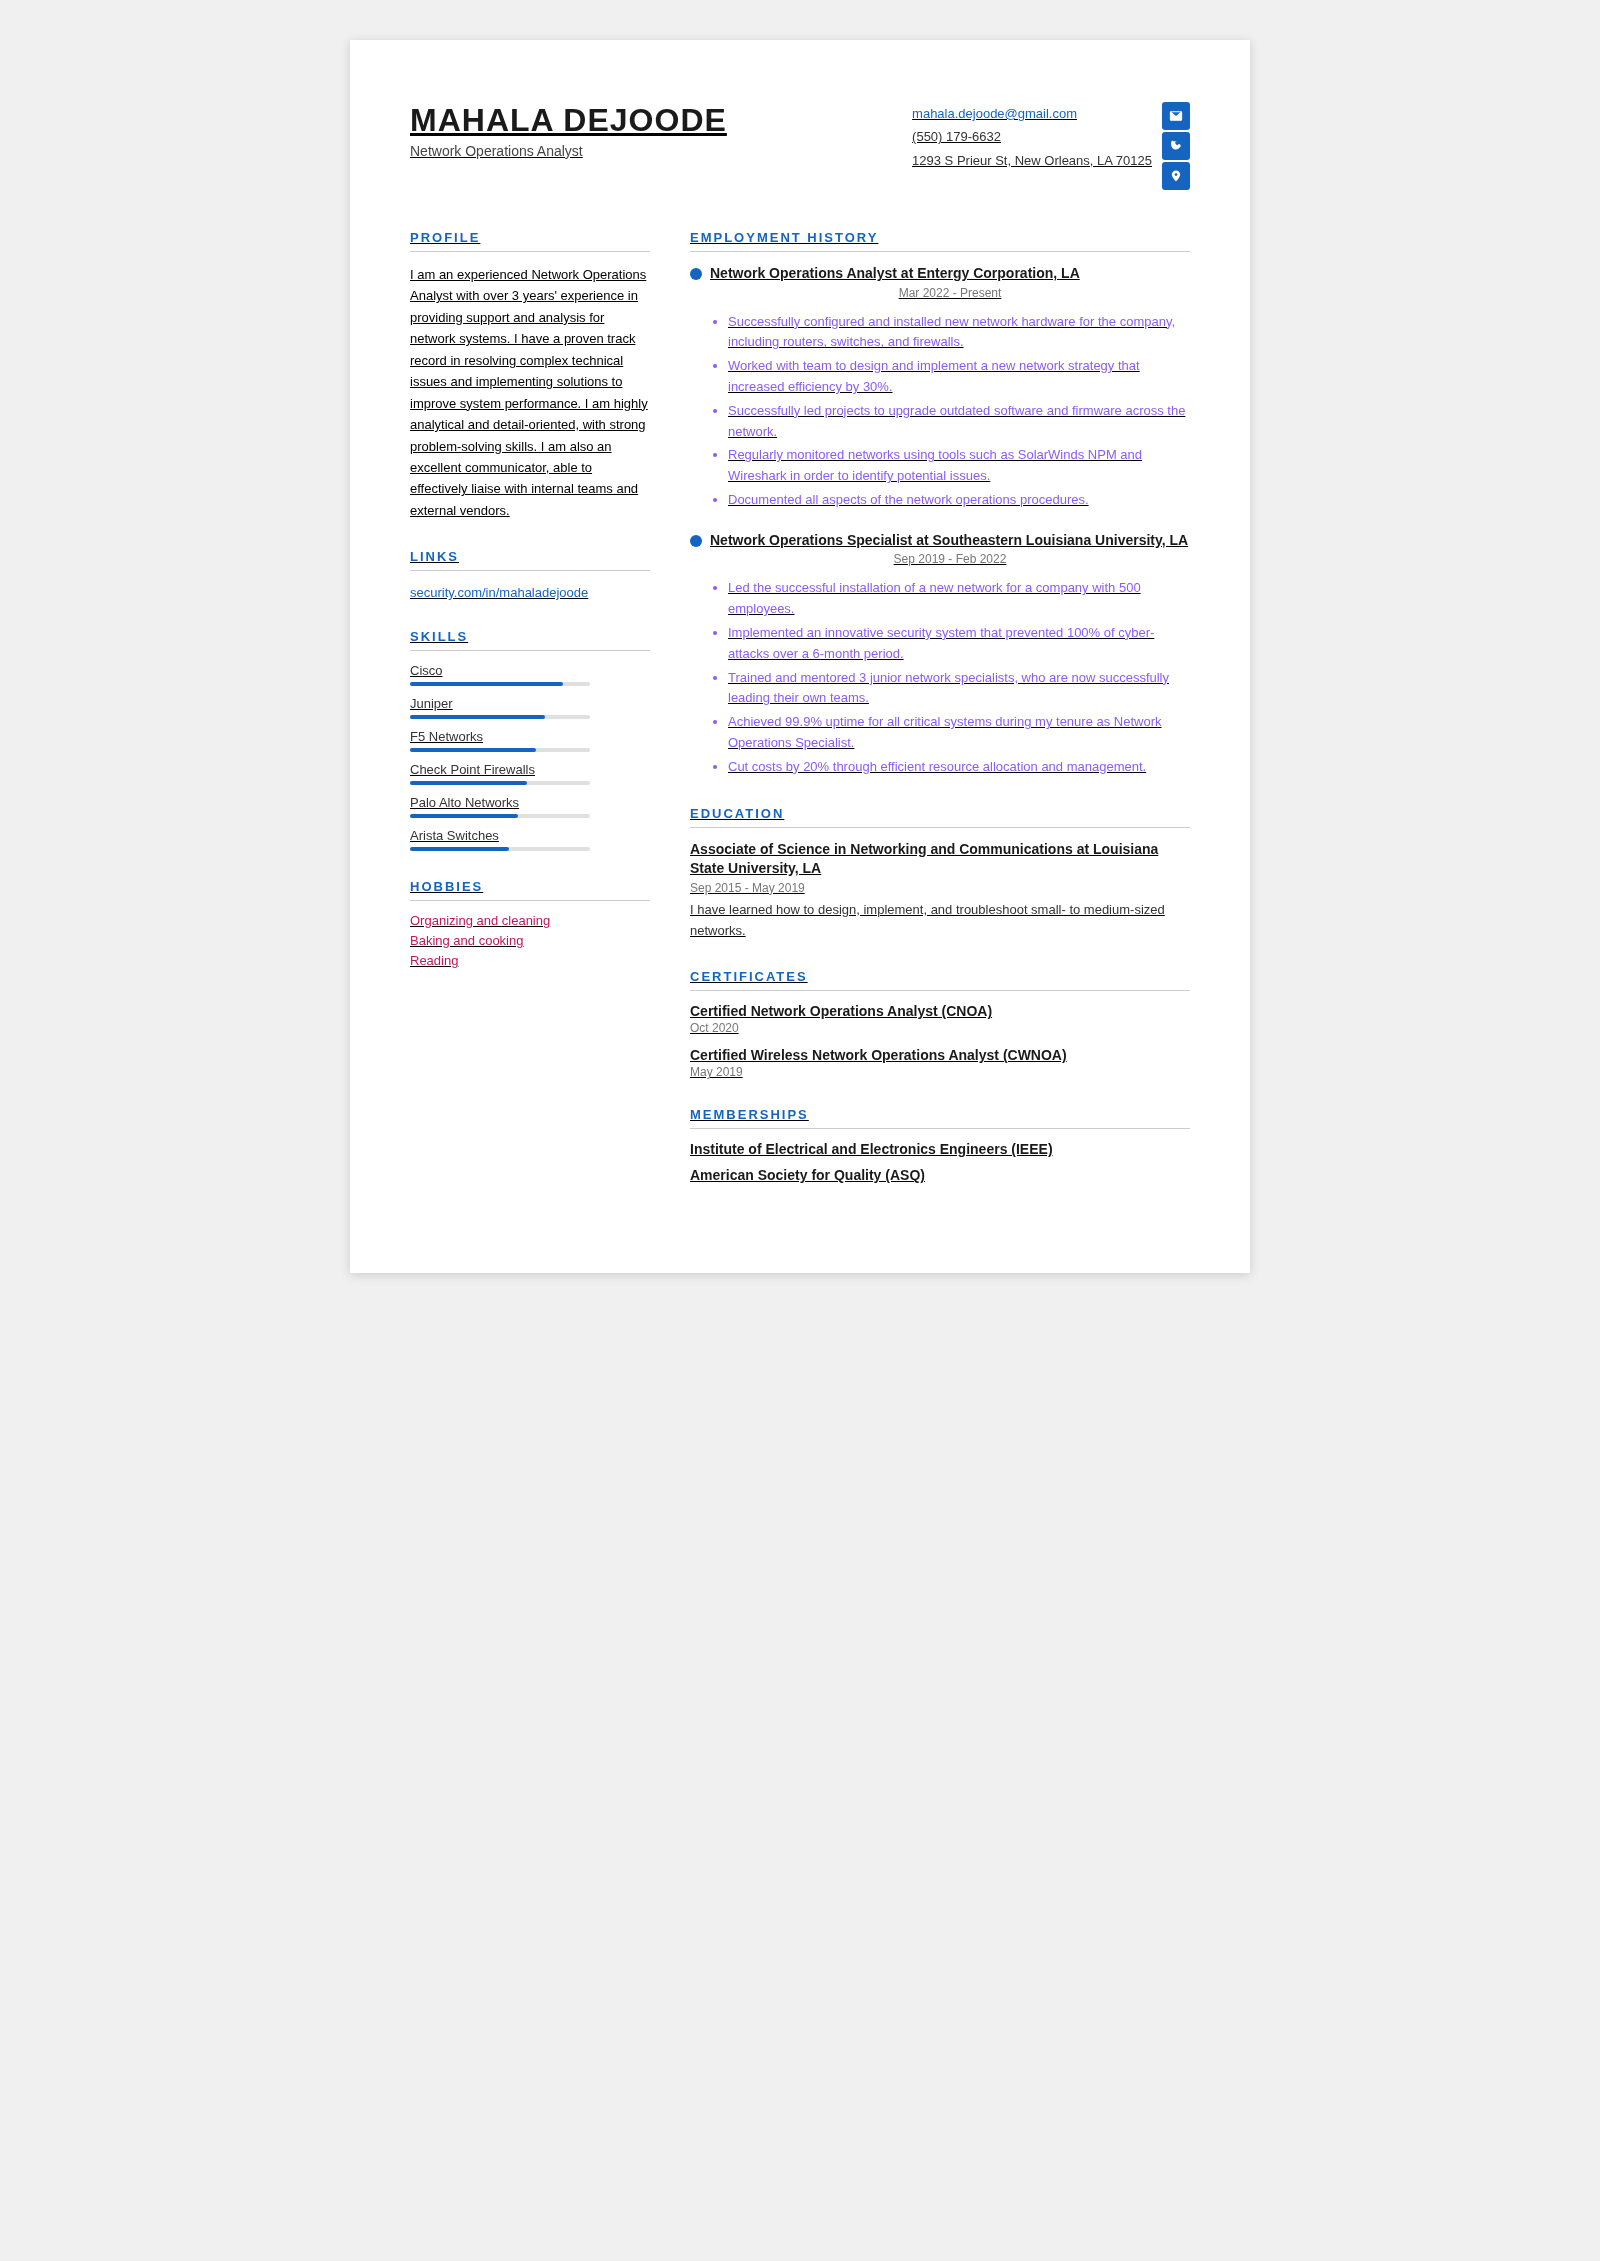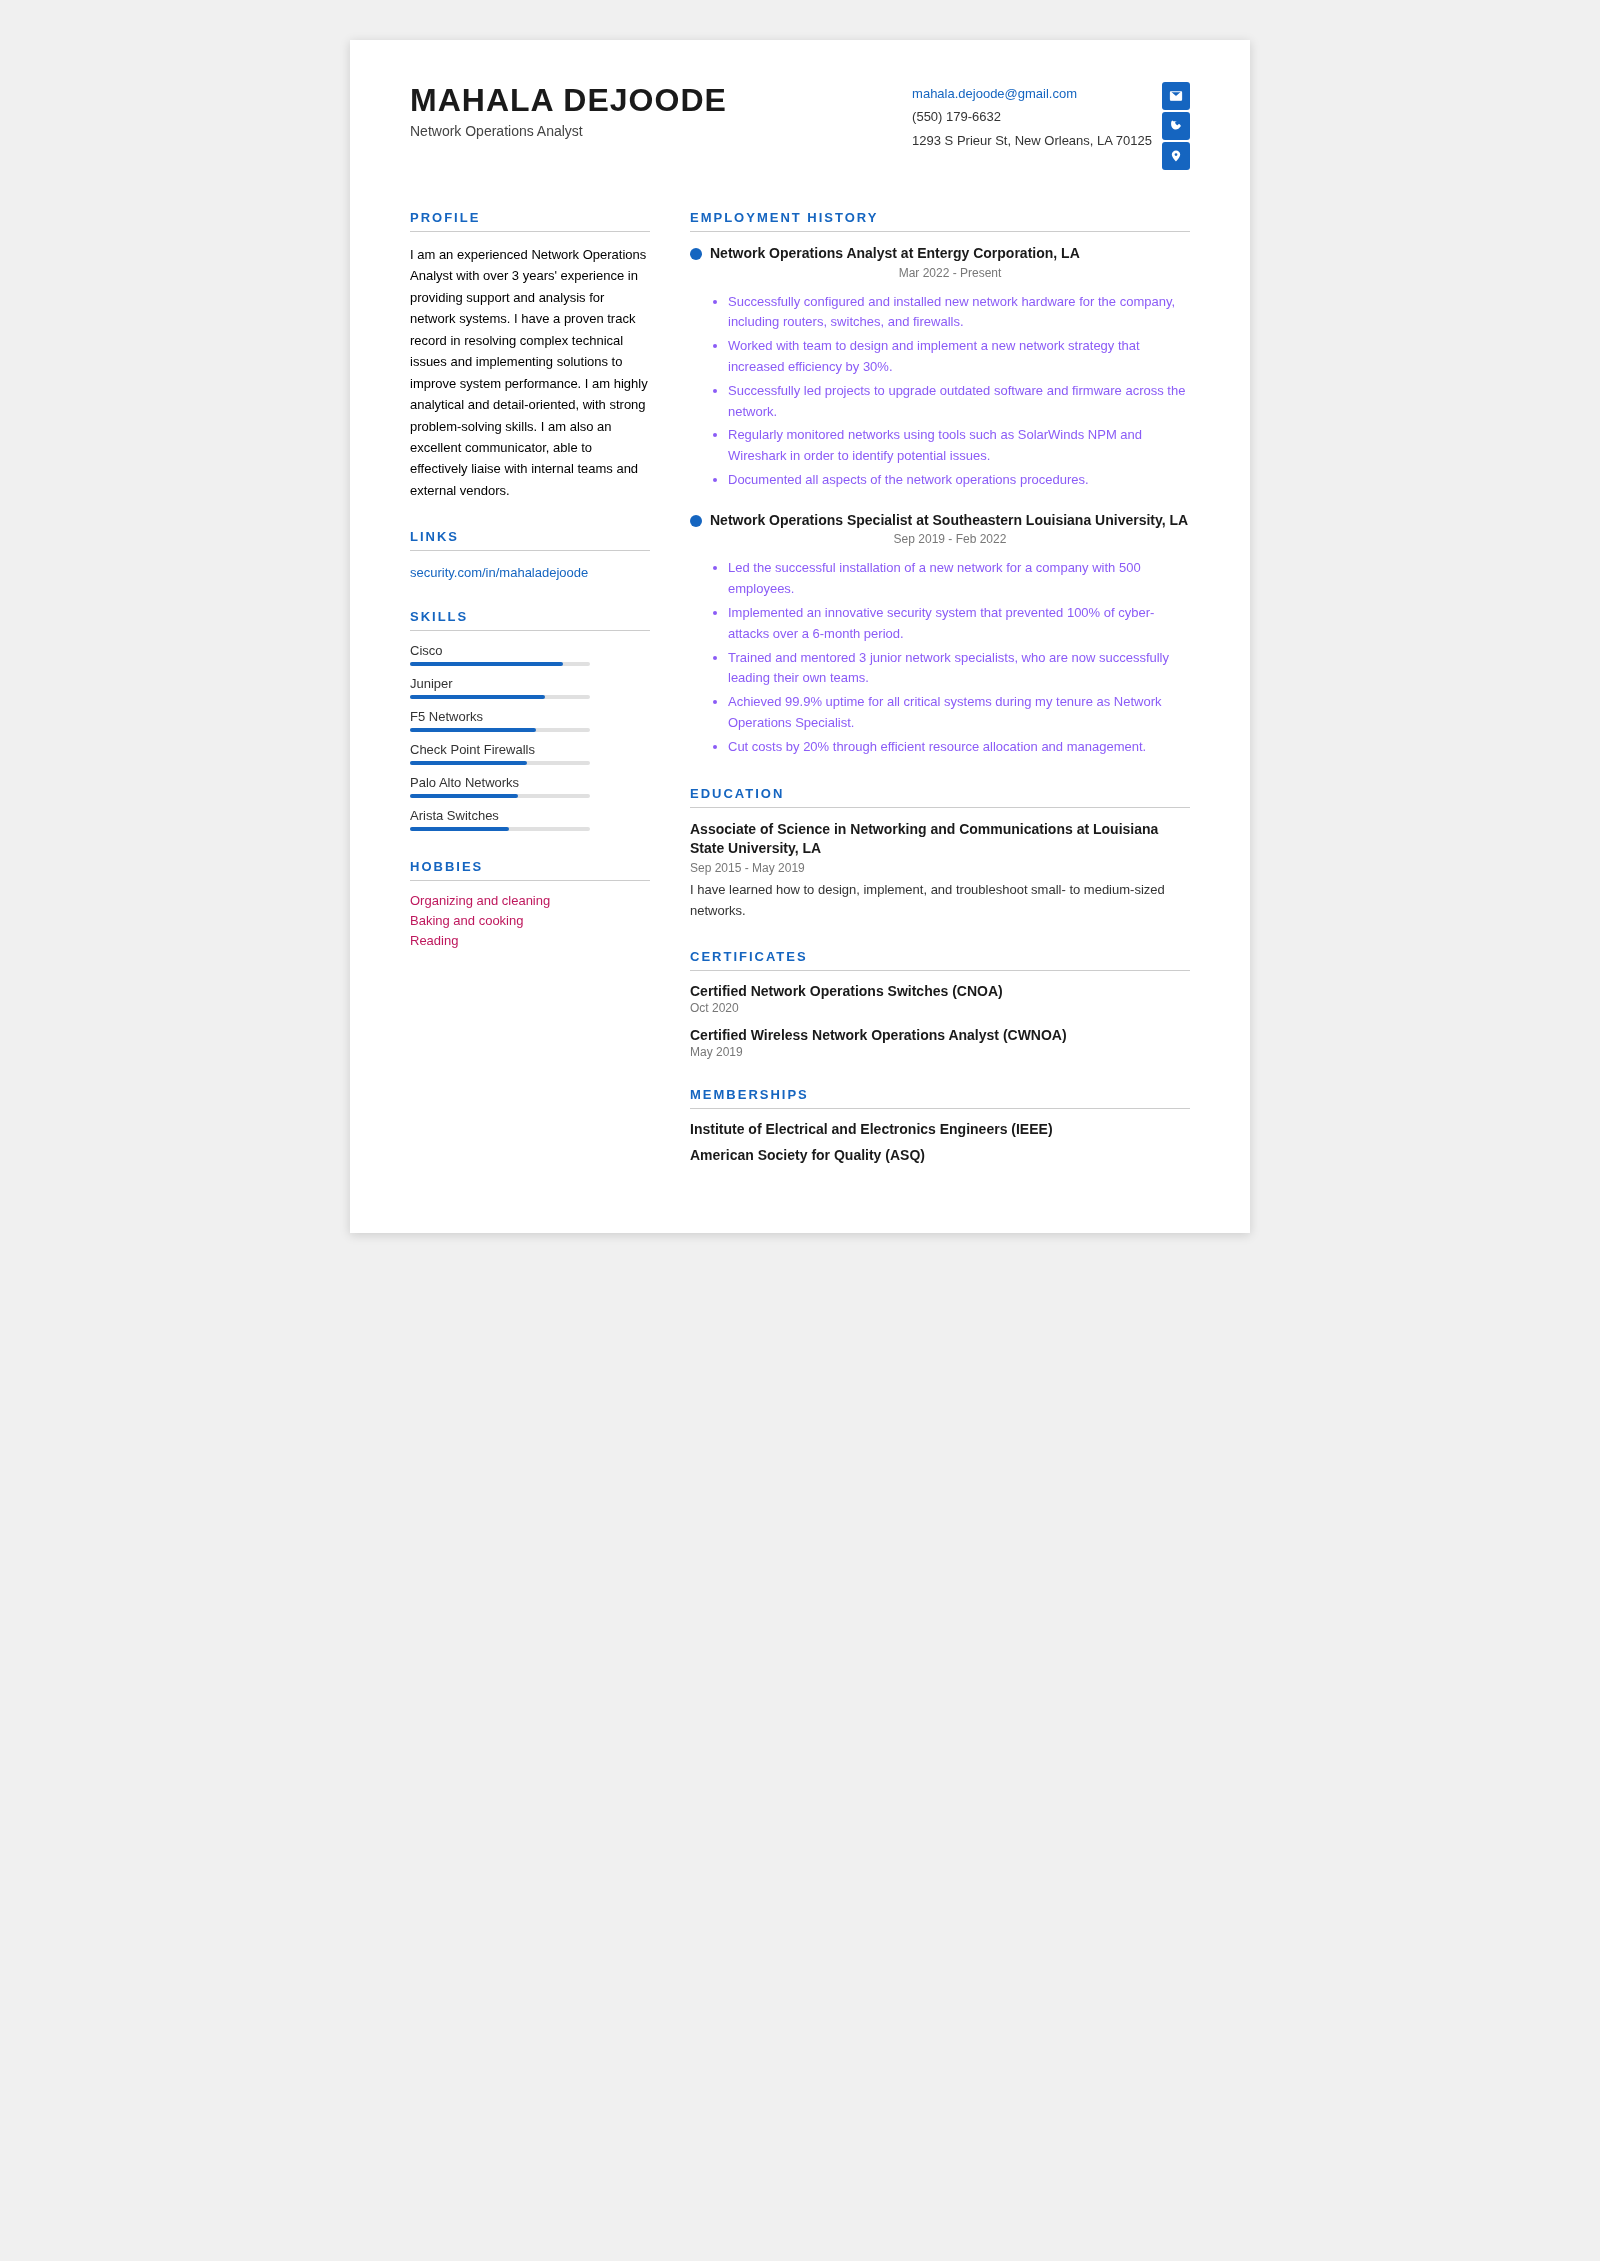--- a/index.html
+++ b/index.html
@@ -6,22 +6,23 @@
     body {
       font-family: Arial, sans-serif;
       background: #f0f0f0;
       display: flex;
       justify-content: center;
       padding: 40px 20px;
     }
     .resume {
       background: #fff;
       width: 900px;
-      padding: 42px 60px;
+      padding: 62px 60px;
       box-shadow: 0 2px 10px rgba(0,0,0,0.15);
+      text-decoration: underline;
     }
     
     .header {
       display: flex;
       justify-content: space-between;
       align-items: flex-start;
       margin-bottom: 40px;
     }
     .header-left {}
     .header-name {
@@ -391,21 +392,21 @@
     <div class="edu-dates">Sep 2015 - May 2019</div>
     <div class="edu-desc">I have learned how to design, implement, and troubleshoot small- to medium-sized networks.</div>
             </div>
           </div>
       </div>
 
       <div class="section">
         <div class="section-title">CERTIFICATES</div>
         <div id="certs-list">
             <div class="cert-item">
-              <div class="cert-name">Certified Network Operations Switches (CNOA)</div>
+              <div class="cert-name">Certified Network Operations Analyst (CNOA)</div>
     <div class="cert-date">Oct 2020</div>
             </div>
             <div class="cert-item">
               <div class="cert-name">Certified Wireless Network Operations Analyst (CWNOA)</div>
     <div class="cert-date">May 2019</div>
             </div>
           </div>
       </div>
 
       <div class="section">

